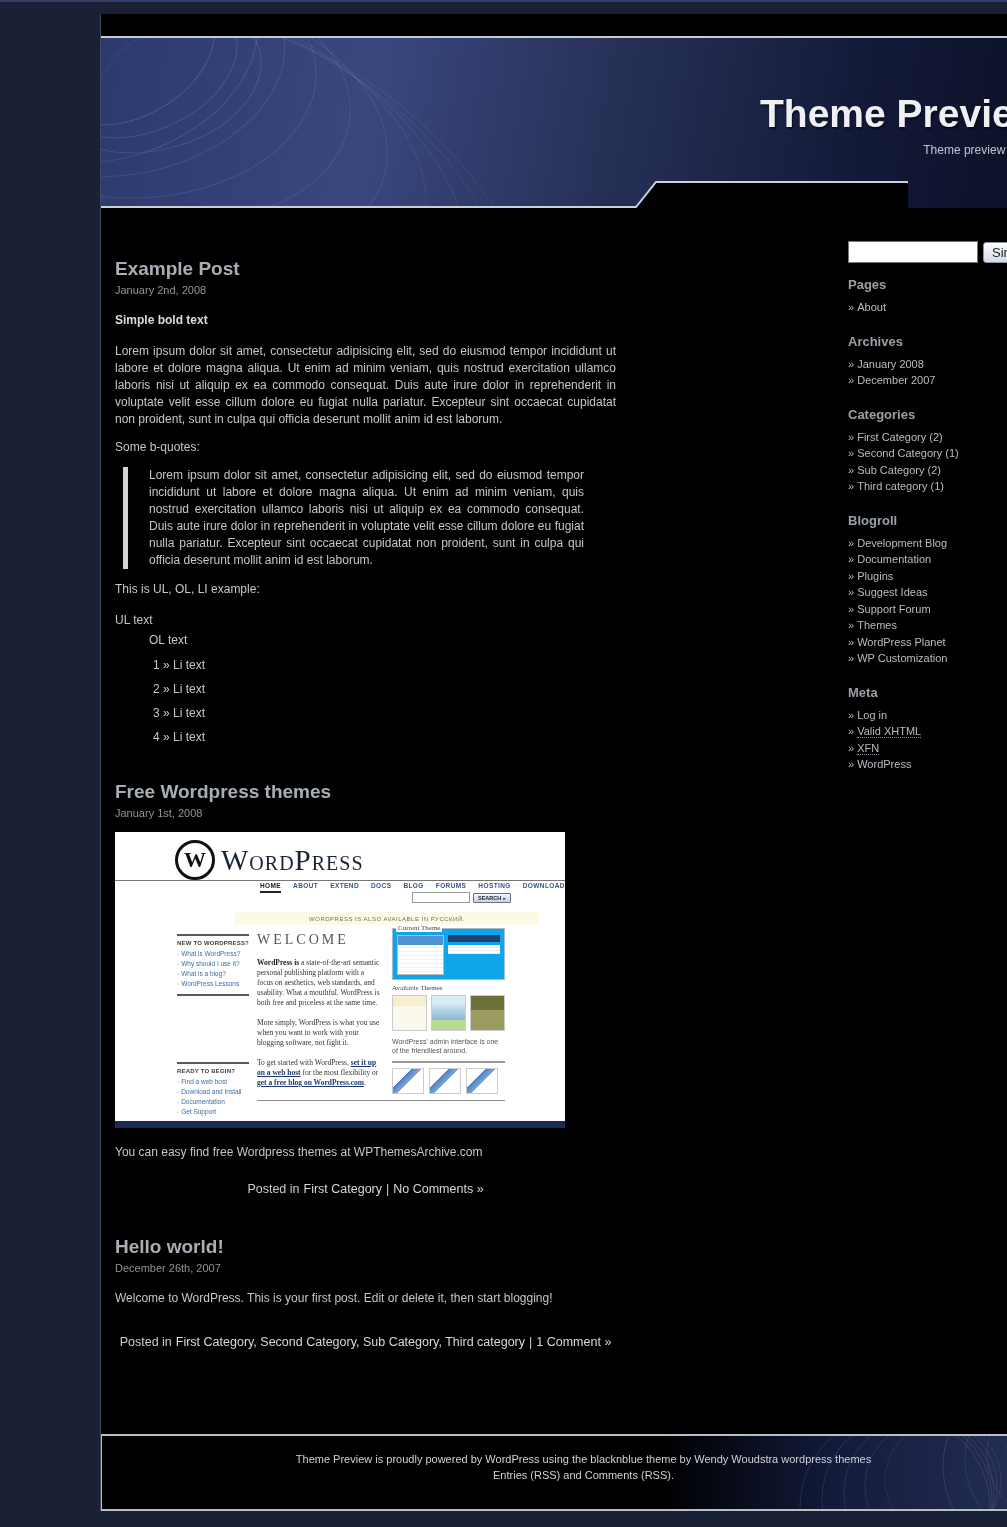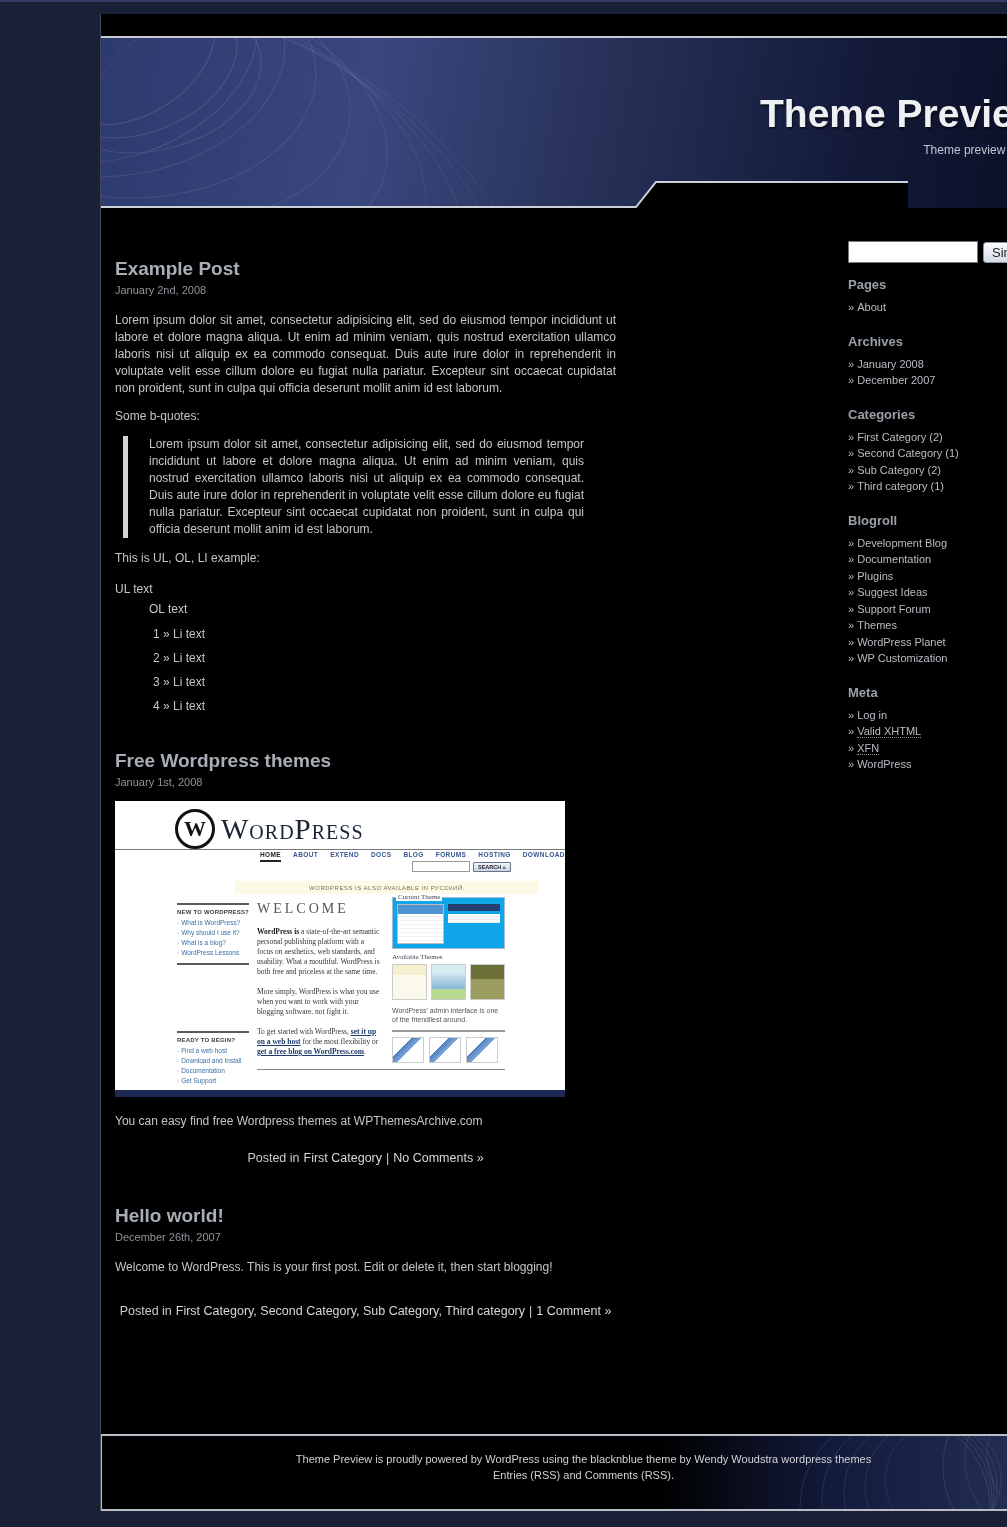--- a/index.html
+++ b/index.html
@@ -148,20 +148,21 @@
       </svg>
     </div>
 
     <div class="content">
 
       <div class="main">
 
         <div>
           <h2 class="post-h2">Example Post</h2>
           <div class="post-date">January 2nd, 2008</div>
+          <p class="p-bold">Simple bold text</p>
           <p class="p">Lorem ipsum dolor sit amet, consectetur adipisicing elit, sed do eiusmod tempor incididunt ut labore et dolore magna aliqua. Ut enim ad minim veniam, quis nostrud exercitation ullamco laboris nisi ut aliquip ex ea commodo consequat. Duis aute irure dolor in reprehenderit in voluptate velit esse cillum dolore eu fugiat nulla pariatur. Excepteur sint occaecat cupidatat non proident, sunt in culpa qui officia deserunt mollit anim id est laborum.</p>
           <p class="q-intro">Some b-quotes:</p>
           <blockquote class="bq">
             <p>Lorem ipsum dolor sit amet, consectetur adipisicing elit, sed do eiusmod tempor incididunt ut labore et dolore magna aliqua. Ut enim ad minim veniam, quis nostrud exercitation ullamco laboris nisi ut aliquip ex ea commodo consequat. Duis aute irure dolor in reprehenderit in voluptate velit esse cillum dolore eu fugiat nulla pariatur. Excepteur sint occaecat cupidatat non proident, sunt in culpa qui officia deserunt mollit anim id est laborum.</p>
           </blockquote>
           <p class="list-intro">This is UL, OL, LI example:</p>
           <div class="ul-label">UL text</div>
           <div class="ol-label">OL text</div>
           <ol class="example">
             <li>Li text</li>

